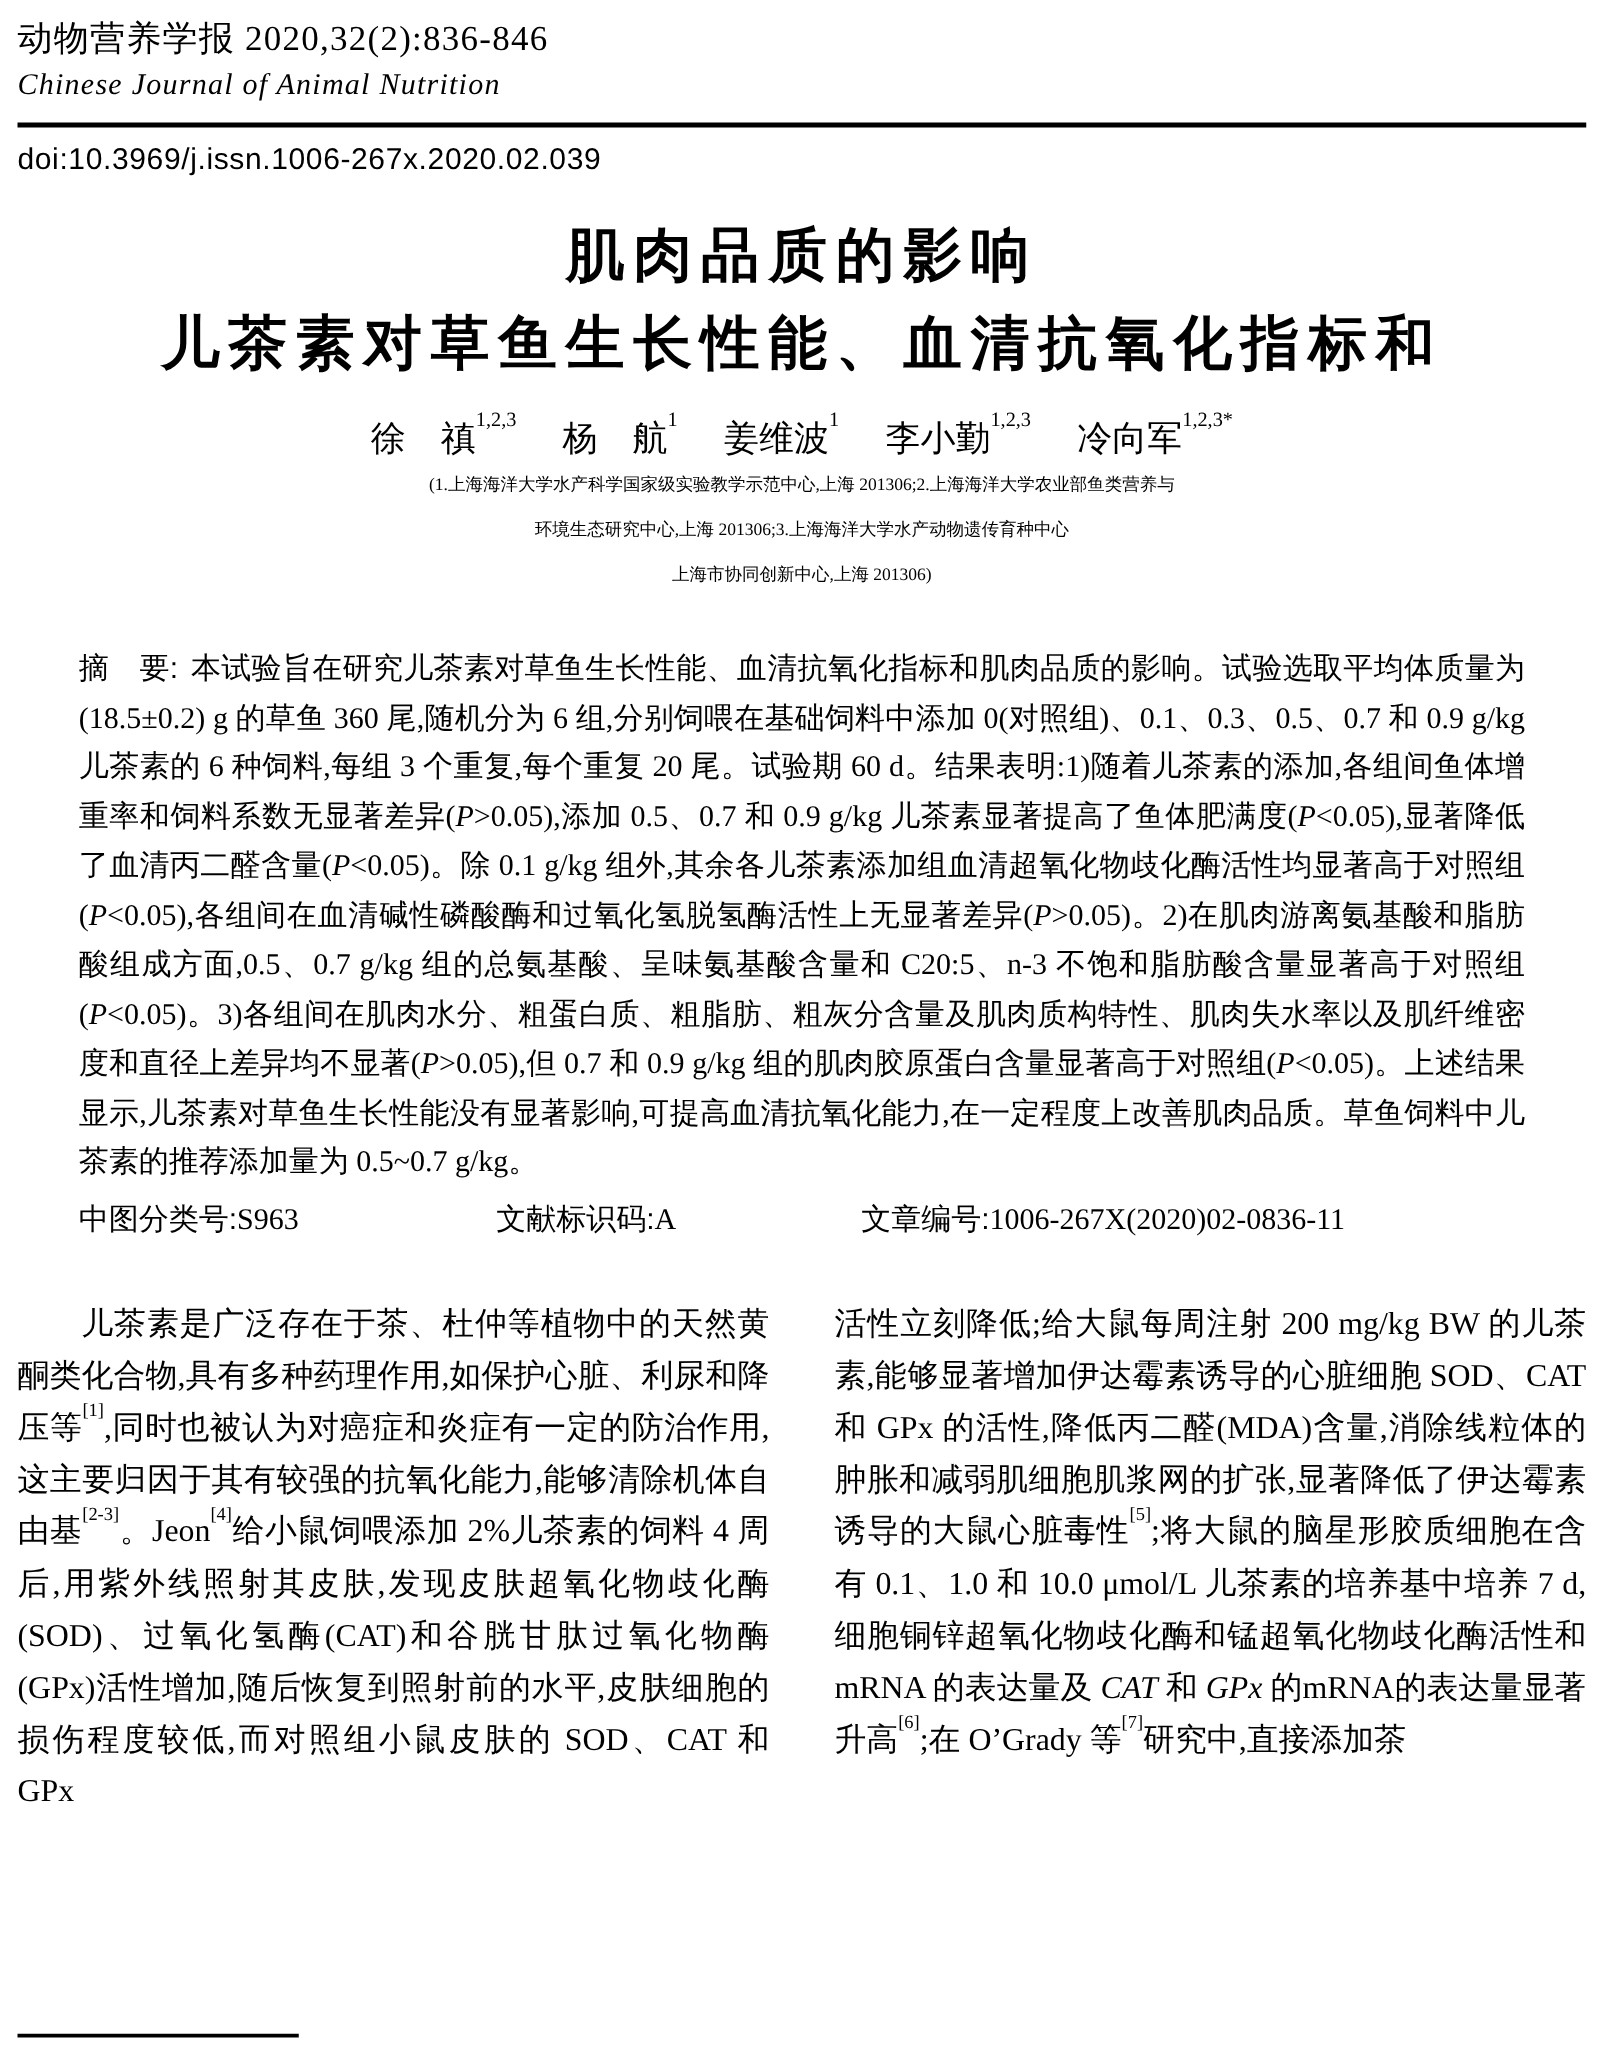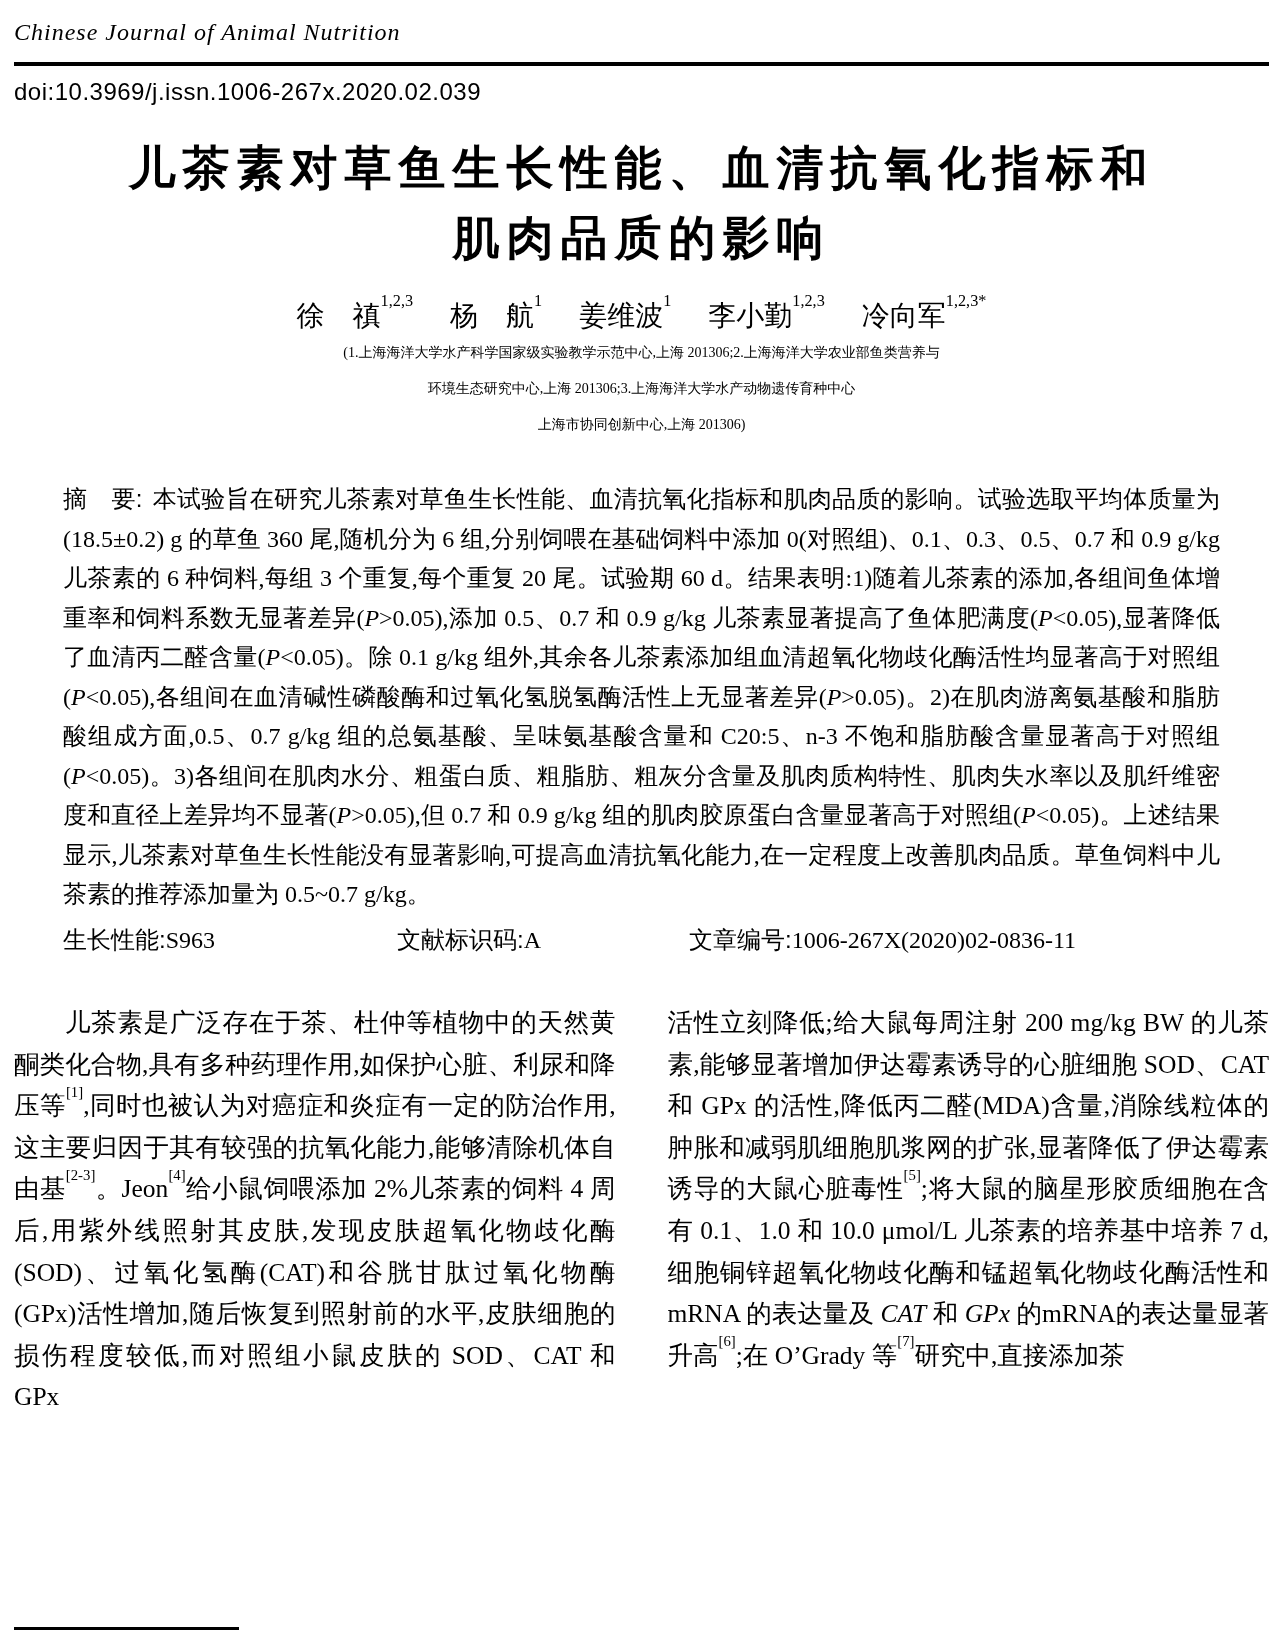--- a/index.html
+++ b/index.html
@@ -44,28 +44,29 @@
   .col p.lead { text-indent:2em; }
 
   .footnote-rule { position:absolute; left:14px; top:1627px; width:225px; height:3px; background:#000; }
 </style>
 </head>
 <body>
 
 <div class="page">
 
   <header>
+    <div class="journal-cn">动物营养学报 2020,32(2):836-846</div>
     <div class="journal-en">Chinese Journal of Animal Nutrition</div>
     <div class="header-rule"></div>
     <div class="doi">doi:10.3969/j.issn.1006-267x.2020.02.039</div>
   </header>
 
   <h1 class="title">
+    <span>肌肉品质的影响</span>
     <span>儿茶素对草鱼生长性能、血清抗氧化指标和</span>
-    <span>肌肉品质的影响</span>
   </h1>
 
   <div class="authors">
     <span class="author"><span>徐　禛</span><sup>1,2,3</sup></span>
     <span class="author"><span>杨　航</span><sup>1</sup></span>
     <span class="author"><span>姜维波</span><sup>1</sup></span>
     <span class="author"><span>李小勤</span><sup>1,2,3</sup></span>
     <span class="author"><span>冷向军</span><sup>1,2,3*</sup></span>
   </div>
 
@@ -73,21 +74,21 @@
     <div>(1.上海海洋大学水产科学国家级实验教学示范中心,上海 201306;2.上海海洋大学农业部鱼类营养与</div>
     <div>环境生态研究中心,上海 201306;3.上海海洋大学水产动物遗传育种中心</div>
     <div>上海市协同创新中心,上海 201306)</div>
   </div>
 
   <section class="front">
     <p class="abstract-p">
       <span class="hei label-gap">摘　要:</span><span><span>本试验旨在研究儿茶素对草鱼生长性能、血清抗氧化指标和肌肉品质的影响。试验选取平均体质量为(18.5±0.2) g 的草鱼 360 尾,随机分为 6 组,分别饲喂在基础饲料中添加 0(对照组)、0.1、0.3、0.5、0.7 和 0.9 g/kg 儿茶素的 6 种饲料,每组 3 个重复,每个重复 20 尾。试验期 60 d。结果表明:1)随着儿茶素的添加,各组间鱼体增重率和饲料系数无显著差异(</span><span class="it">P</span><span>&gt;0.05),添加 0.5、0.7 和 0.9 g/kg 儿茶素显著提高了鱼体肥满度(</span><span class="it">P</span><span>&lt;0.05),显著降低了血清丙二醛含量(</span><span class="it">P</span><span>&lt;0.05)。除 0.1 g/kg 组外,其余各儿茶素添加组血清超氧化物歧化酶活性均显著高于对照组(</span><span class="it">P</span><span>&lt;0.05),各组间在血清碱性磷酸酶和过氧化氢脱氢酶活性上无显著差异(</span><span class="it">P</span><span>&gt;0.05)。2)在肌肉游离氨基酸和脂肪酸组成方面,0.5、0.7 g/kg 组的总氨基酸、呈味氨基酸含量和 C20:5、n-3 不饱和脂肪酸含量显著高于对照组(</span><span class="it">P</span><span>&lt;0.05)。3)各组间在肌肉水分、粗蛋白质、粗脂肪、粗灰分含量及肌肉质构特性、肌肉失水率以及肌纤维密度和直径上差异均不显著(</span><span class="it">P</span><span>&gt;0.05),但 0.7 和 0.9 g/kg 组的肌肉胶原蛋白含量显著高于对照组(</span><span class="it">P</span><span>&lt;0.05)。上述结果显示,儿茶素对草鱼生长性能没有显著影响,可提高血清抗氧化能力,在一定程度上改善肌肉品质。草鱼饲料中儿茶素的推荐添加量为 0.5~0.7 g/kg。</span></span>
     </p>
     <p class="clc-p">
-      <span class="clc-item clc-w1"><span class="hei">生长性能:</span><span>S963</span></span><span class="clc-item clc-w2"><span class="hei">文献标识码:</span><span>A</span></span><span class="clc-item"><span class="hei">文章编号:</span><span>1006-267X(2020)02-0836-11</span></span>
+      <span class="clc-item clc-w1"><span class="hei">中图分类号:</span><span>S963</span></span><span class="clc-item clc-w2"><span class="hei">文献标识码:</span><span>A</span></span><span class="clc-item"><span class="hei">文章编号:</span><span>1006-267X(2020)02-0836-11</span></span>
     </p>
   </section>
 
   <div class="columns">
     <div class="col">
       <p class="lead"><span>儿茶素是广泛存在于茶、杜仲等植物中的天然黄酮类化合物,具有多种药理作用,如保护心脏、利尿和降压等</span><sup>[1]</sup><span>,同时也被认为对癌症和炎症有一定的防治作用,这主要归因于其有较强的抗氧化能力,能够清除机体自由基</span><sup>[2-3]</sup><span>。Jeon</span><sup>[4]</sup><span>给小鼠饲喂添加 2%儿茶素的饲料 4 周后,用紫外线照射其皮肤,发现皮肤超氧化物歧化酶(SOD)、过氧化氢酶(CAT)和谷胱甘肽过氧化物酶(GPx)活性增加,随后恢复到照射前的水平,皮肤细胞的损伤程度较低,而对照组小鼠皮肤的 SOD、CAT 和 GPx</span></p>
     </div>
     <div class="col">
       <p><span>活性立刻降低;给大鼠每周注射 200 mg/kg BW 的儿茶素,能够显著增加伊达霉素诱导的心脏细胞 SOD、CAT 和 GPx 的活性,降低丙二醛(MDA)含量,消除线粒体的肿胀和减弱肌细胞肌浆网的扩张,显著降低了伊达霉素诱导的大鼠心脏毒性</span><sup>[5]</sup><span>;将大鼠的脑星形胶质细胞在含有 0.1、1.0 和 10.0 μmol/L 儿茶素的培养基中培养 7 d,细胞铜锌超氧化物歧化酶和锰超氧化物歧化酶活性和 mRNA 的表达量及 </span><span class="it">CAT</span><span> 和 </span><span class="it">GPx</span><span> 的mRNA的表达量显著升高</span><sup>[6]</sup><span>;在 O’Grady 等</span><sup>[7]</sup><span>研究中,直接添加茶</span></p>
     </div>

